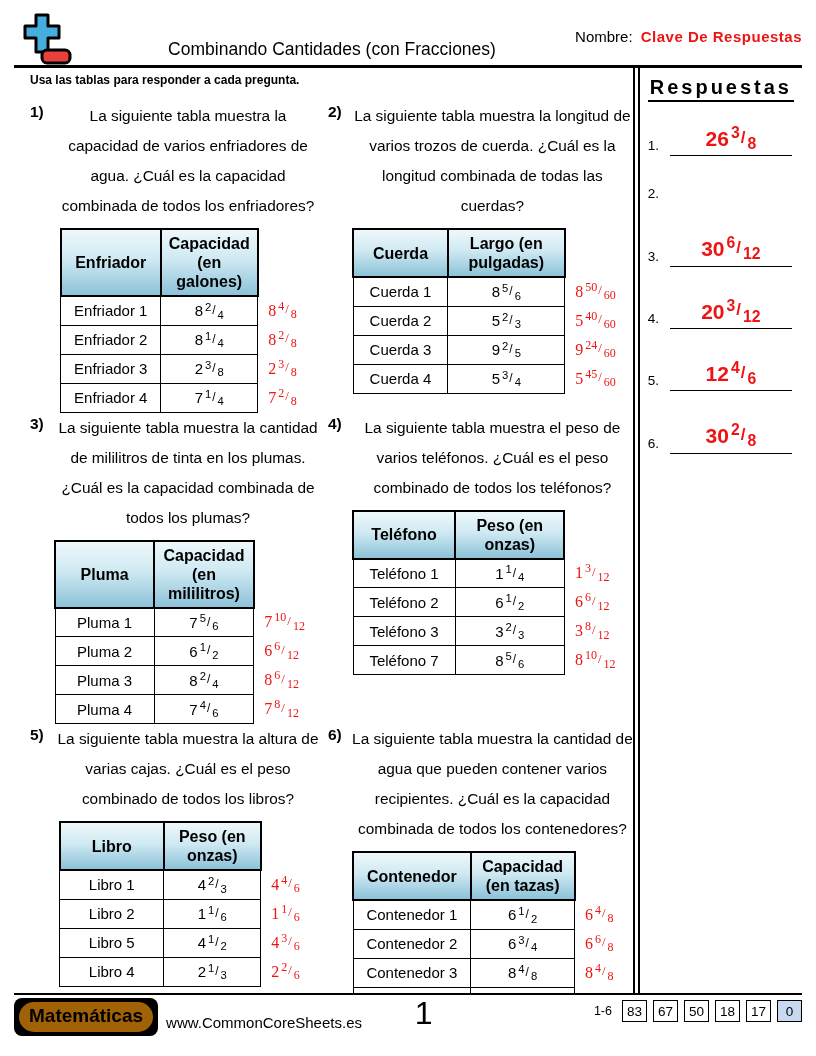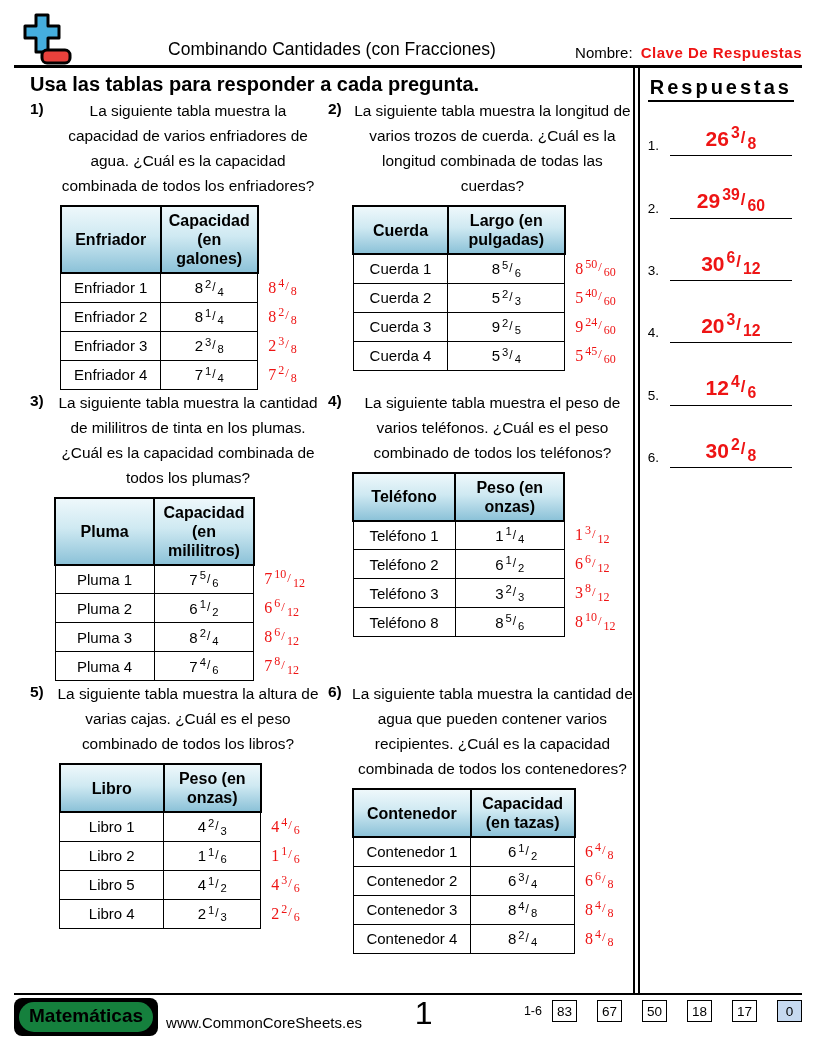--- a/index.html
+++ b/index.html
@@ -11,36 +11,36 @@
   }
   *{box-sizing:border-box;margin:0;padding:0;}
   html,body{background:#fff;}
   body{font-family:"Liberation Sans", sans-serif;color:#000;width:816px;height:1056px;overflow:hidden;}
   .page{width:816px;height:1056px;background:#fff;position:relative;}
 
   
   .hdr{height:68px;position:relative;border-bottom:3px solid #000;margin:0 14px;}
   .logo{position:absolute;left:8px;top:12px;width:52px;height:56px;}
   .title{position:absolute;left:318px;transform:translateX(-50%);bottom:5px;font-size:17.5px;white-space:nowrap;}
-  .namebox{position:absolute;right:0;bottom:4px;font-size:15px;white-space:nowrap;}
+  .namebox{position:absolute;right:0;bottom:20px;font-size:15px;white-space:nowrap;}
   .namered{color:var(--red);font-weight:bold;letter-spacing:.5px;margin-left:4px;}
 
   
   .content{display:flex;height:925px;overflow:hidden;padding:0 14px;}
   .main{width:635px;padding:5px 0 0 16px;}
   .vdivider{width:7px;border-left:2px solid #000;border-right:2px solid #000;height:100%;}
   .answers{flex:1;padding:6px 8px 0 8px;}
 
-  .instructions{font-weight:bold;font-size:20px;margin-bottom:2px;}
+  .instructions{font-weight:bold;font-size:12px;margin-bottom:14px;}
 
   
   .problems{display:grid;grid-template-columns:292px 1fr;column-gap:6px;}
   .problem{display:grid;grid-template-columns:24px 1fr;min-height:290px;}
   .pnum{font-weight:bold;font-size:15.5px;padding-top:2px;}
-  .question{text-align:center;font-size:15.4px;line-height:25px;margin-bottom:7px;}
+  .question{text-align:center;font-size:15.4px;line-height:30px;margin-bottom:7px;}
 
   .ptable{border-collapse:collapse;table-layout:fixed;margin:0 auto;}
   .ptable th.h{background:linear-gradient(180deg,var(--hdr-top) 0%,var(--hdr-mid) 45%,var(--hdr-bot) 100%);
     border:2.5px solid #000;font-size:16px;font-weight:bold;padding:4px 2px;line-height:19px;}
   .ptable td.c{border:1.7px solid #000;height:29px;text-align:center;font-size:15px;}
   .ptable th.a,.ptable td.a{border:none;background:transparent;text-align:left;padding-left:10px;}
   .problem:nth-child(1){--c1:100px;--c2:97px;--ca:58px;}
   .problem:nth-child(2){--c1:100px;--c2:122px;--ca:70px;}
   .problem:nth-child(3){--c1:100px;--c2:100px;--ca:68px;}
   .problem:nth-child(4){--c1:106px;--c2:116px;--ca:70px;}
@@ -64,27 +64,27 @@
     width:max-content;border-bottom:2.5px solid #000;padding:0 2px 1px;}
   .aitem{display:flex;align-items:flex-end;gap:6px;margin:30px 2px 0 0;}
   .aitem:first-of-type{margin-top:22px;}
   .anum{font-size:13.5px;width:16px;padding-bottom:3px;}
   .aval{flex:1;border-bottom:1.7px solid #000;text-align:center;padding-bottom:3px;line-height:1.1;}
 
   
   .ftr{height:63px;border-top:2.5px solid #000;margin:0 14px;position:relative;}
   .brandrow{position:absolute;left:0;top:3px;display:flex;align-items:flex-end;gap:8px;}
   .brand{background:#000;border-radius:8px;padding:4px 5px;}
-  .brandpill{display:inline-block;background:#15803d;border-radius:16px;padding:3px 10px 5px;
+  .brandpill{display:inline-block;background:#a16207;border-radius:16px;padding:3px 10px 5px;
     font-size:19px;font-weight:bold;color:#000;}
   .website{font-size:15px;padding-bottom:5px;}
   .pagenum{position:absolute;left:52%;transform:translateX(-50%);top:0;font-size:32px;}
   .scorearea{position:absolute;right:0;top:5px;display:flex;align-items:center;gap:10px;justify-content:flex-end;}
   .range{font-size:12.5px;}
-  .scores{display:flex;gap:20px;}
+  .scores{display:flex;gap:6px;}
   .scell{width:25px;height:22px;border:1.7px solid #000;font-size:13.5px;display:flex;
     align-items:center;justify-content:center;background:#fff;}
   .scell.hl{background:var(--score-hl);}
 </style>
 </head>
 <body>
 
 <div class="page">
 
   <header class="hdr">
@@ -253,21 +253,21 @@
     <td class="a annv"><span class="frac red"><span class="fw">6</span><span class="fn">6</span><span class="fs">/</span><span class="fd">12</span></span></td>
   </tr>
 
   <tr>
     <td class="c label">Teléfono 3</td>
     <td class="c value"><span class="frac"><span class="fw">3</span><span class="fn">2</span><span class="fs">/</span><span class="fd">3</span></span></td>
     <td class="a annv"><span class="frac red"><span class="fw">3</span><span class="fn">8</span><span class="fs">/</span><span class="fd">12</span></span></td>
   </tr>
 
   <tr>
-    <td class="c label">Teléfono 8</td>
+    <td class="c label">Teléfono 7</td>
     <td class="c value"><span class="frac"><span class="fw">8</span><span class="fn">5</span><span class="fs">/</span><span class="fd">6</span></span></td>
     <td class="a annv"><span class="frac red"><span class="fw">8</span><span class="fn">10</span><span class="fs">/</span><span class="fd">12</span></span></td>
   </tr>
 </tbody>
       </table>
     </div>
   </section>
 
   <section class="problem">
     <div class="pnum">5)</div>
@@ -356,21 +356,20 @@
     <aside class="answers">
       <div class="atitle">Respuestas</div>
       <div id="answers-list">
   <div class="aitem">
     <span class="anum">1.</span>
     <span class="aval"><span class="frac red big"><span class="fw">26</span><span class="fn">3</span><span class="fs">/</span><span class="fd">8</span></span></span>
   </div>
 
   <div class="aitem">
     <span class="anum">2.</span>
-    <span class="aval"><span class="frac red big"><span class="fw">29</span><span class="fn">39</span><span class="fs">/</span><span class="fd">60</span></span></span>
   </div>
 
   <div class="aitem">
     <span class="anum">3.</span>
     <span class="aval"><span class="frac red big"><span class="fw">30</span><span class="fn">6</span><span class="fs">/</span><span class="fd">12</span></span></span>
   </div>
 
   <div class="aitem">
     <span class="anum">4.</span>
     <span class="aval"><span class="frac red big"><span class="fw">20</span><span class="fn">3</span><span class="fs">/</span><span class="fd">12</span></span></span>

